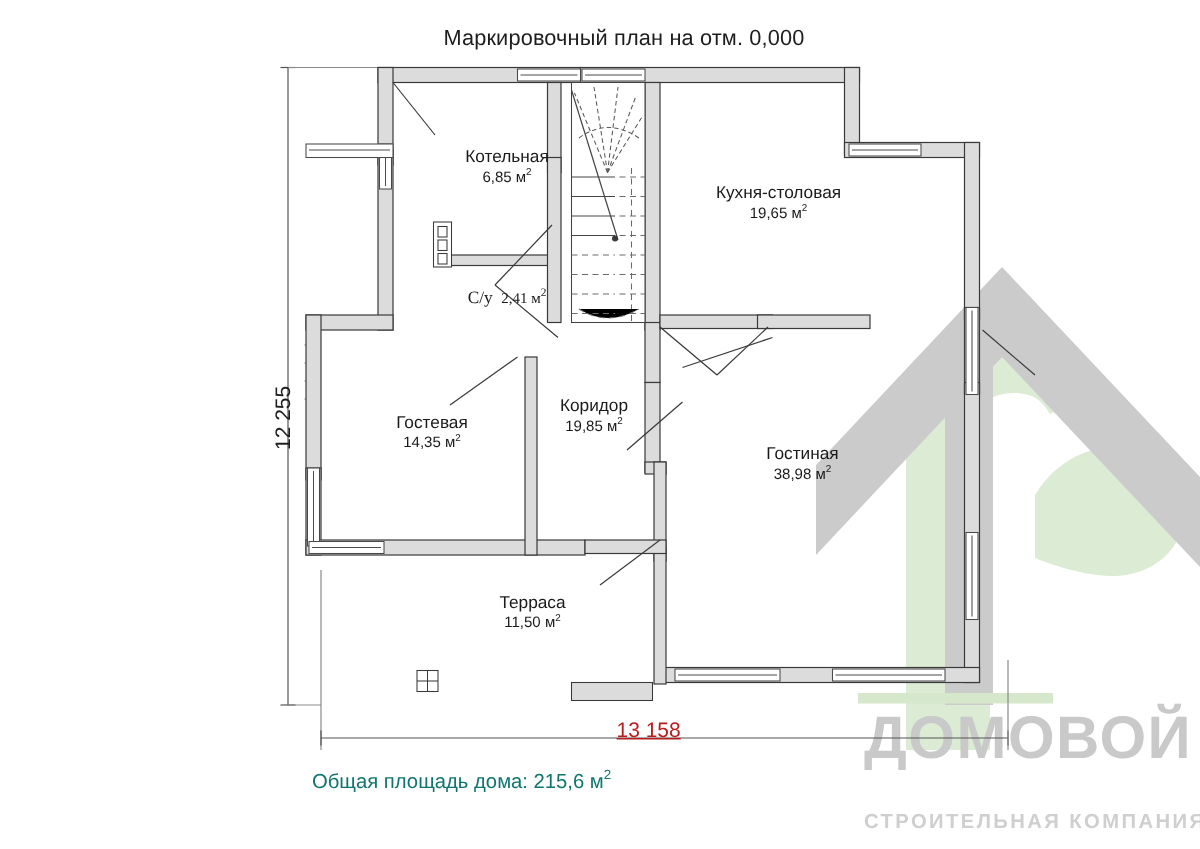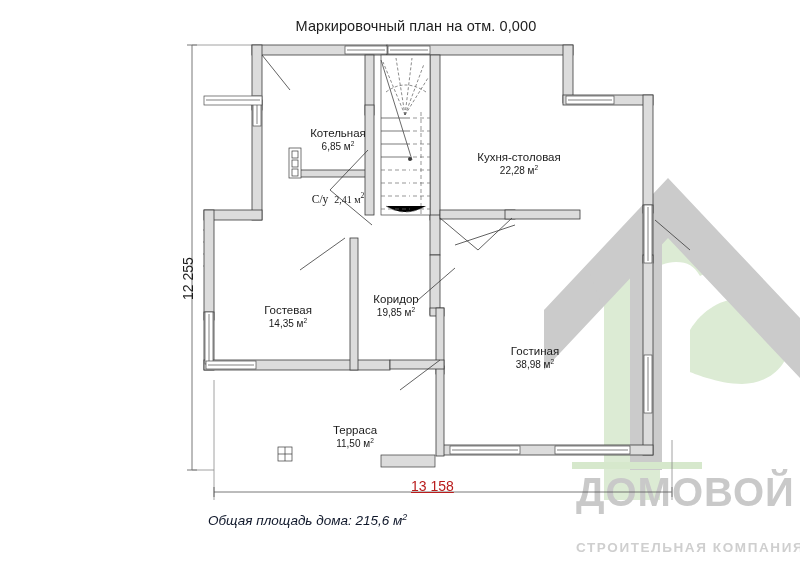--- a/index.html
+++ b/index.html
@@ -35,21 +35,20 @@
     position: absolute;
     text-align: center;
     line-height: 1.28;
     color: #1a1a1a;
     white-space: nowrap;
     transform: translateX(-50%);
   }
   .room-name {
     font-size: 11.5px;
     display: block;
-    margin-top: 28px;
   }
   .room-area {
     font-size: 10px;
     display: block;
   }
   .room-inline {
     font-size: 11.5px;
     white-space: nowrap;
   }
   .room-inline .room-area-inline {
@@ -71,23 +70,22 @@
     position: absolute;
     font-size: 14px;
     color: #1d1d1d;
     white-space: nowrap;
     transform-origin: 0 0;
     transform: rotate(-90deg);
   }
   .summary {
     position: absolute;
     font-size: 13.5px;
-    color: #0f172a;
-    white-space: nowrap;
-    font-style: italic;
+    color: #0f766e;
+    white-space: nowrap;
   }
   .wm-text {
     position: absolute;
     white-space: nowrap;
     font-weight: bold;
   }
   .wm-main {
     font-size: 40px;
     letter-spacing: 1px;
     color: #c9c9c9;
@@ -324,34 +322,34 @@
     <span class="room-name">Котельная</span>
     <span class="room-area"><span>6,85 м</span><sup>2</sup></span>
   </div>
 
   <div class="room-label" style="left:338px; top:188px;font-family:Liberation Serif, serif;">
     <span class="room-inline"><span>С/у</span>&nbsp;&nbsp;<span class="room-area-inline">2,41 м</span><sup>2</sup></span>
   </div>
 
   <div class="room-label" style="left:519px; top:122px;">
     <span class="room-name">Кухня-столовая</span>
-    <span class="room-area"><span>22,28 м</span><sup>2</sup></span>
+    <span class="room-area"><span>19,65 м</span><sup>2</sup></span>
   </div>
 
   <div class="room-label" style="left:288px; top:275px;">
     <span class="room-name">Гостевая</span>
     <span class="room-area"><span>14,35 м</span><sup>2</sup></span>
   </div>
 
   <div class="room-label" style="left:396px; top:264px;">
     <span class="room-name">Коридор</span>
     <span class="room-area"><span>19,85 м</span><sup>2</sup></span>
   </div>
 
-  <div class="room-label" style="left:535px; top:316px;">
+  <div class="room-label" style="left:535px; top:296px;">
     <span class="room-name">Гостиная</span>
     <span class="room-area"><span>38,98 м</span><sup>2</sup></span>
   </div>
 
   <div class="room-label" style="left:355px; top:395px;">
     <span class="room-name">Терраса</span>
     <span class="room-area"><span>11,50 м</span><sup>2</sup></span>
   </div>
 
   <div class="dim-text-v" style="left:180px; top:300px;">12 255</div>

